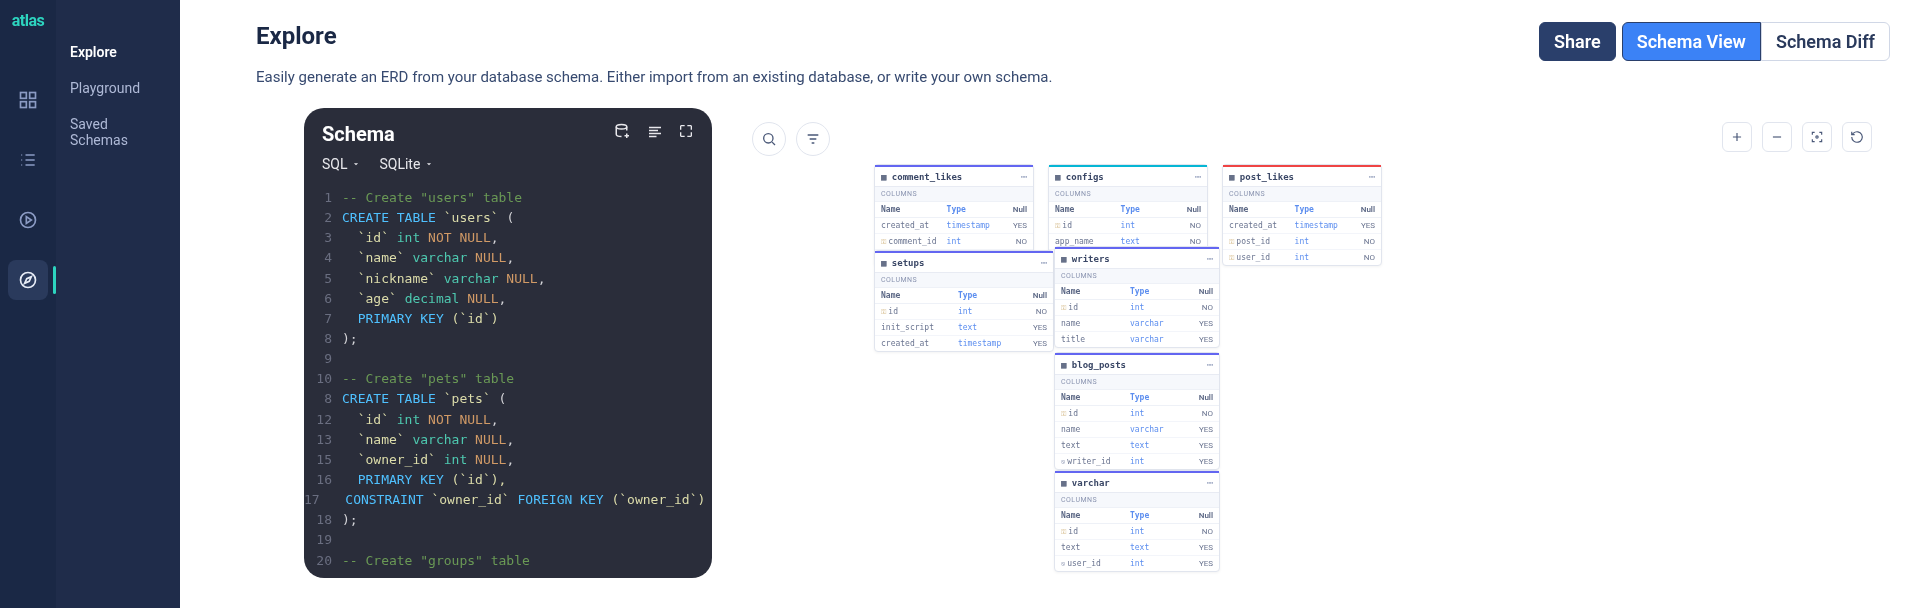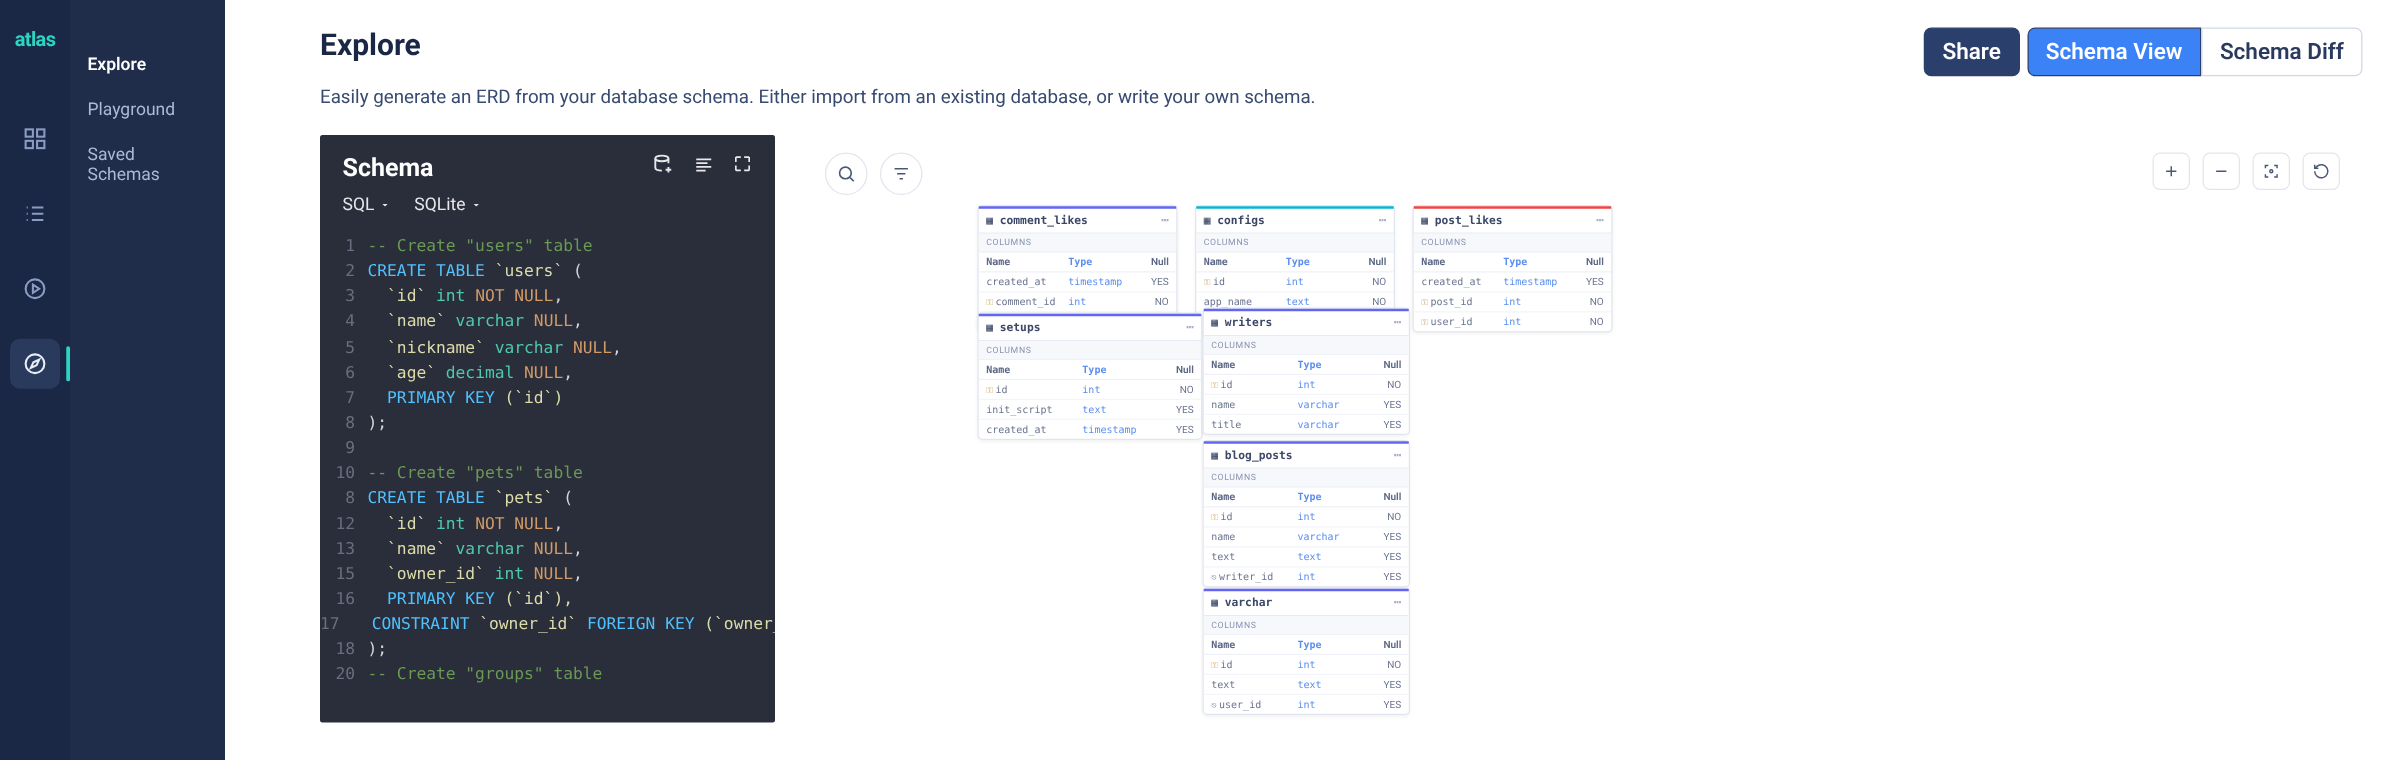--- a/index.html
+++ b/index.html
@@ -1,19 +1,19 @@
 <!DOCTYPE html>
 <html><head>
 <meta charset="utf-8">
 <style>
 * { margin: 0; padding: 0; box-sizing: border-box; }
 body { font-family: -apple-system, BlinkMacSystemFont, "Segoe UI", Roboto, sans-serif; background: #fff; width: 1920px; height: 608px; overflow: hidden; display: flex; }
 
 
-.rail { width: 56px; background: #1a2845; height: 100%; display: flex; flex-direction: column; align-items: center; padding-top: 12px; gap: 20px; }
+.rail { width: 56px; background: #1a2845; height: 100%; display: flex; flex-direction: column; align-items: center; padding-top: 1px; gap: 20px; }
 .rail-logo { color: #2dd4bf; font-weight: 700; font-size: 16px; letter-spacing: -0.5px; padding: 10px 0 30px 0; }
 .rail-icon { width: 40px; height: 40px; display: flex; align-items: center; justify-content: center; color: #8b9bc4; border-radius: 8px; cursor: pointer; }
 .rail-icon.active { background: #2a3a5c; color: #e8edf7; position: relative; }
 .rail-icon.active::after { content:""; position:absolute; right:-8px; top:6px; bottom:6px; width:3px; background:#2dd4bf; border-radius:2px; }
 .rail-icon svg { width: 20px; height: 20px; }
 
 
 .sidebar { width: 124px; background: #1f2c4a; height: 100%; padding: 34px 0 0 0; }
 .sidebar-item { padding: 10px 14px; color: #aeb9d6; font-size: 14px; cursor: pointer; }
 .sidebar-item.active { color: #fff; font-weight: 600; }
@@ -26,21 +26,21 @@
 .tabs { display: flex; gap: 0; }
 .tab { padding: 8px 14px; font-size: 18px; font-weight: 600; border: 1px solid #d0d7e6; background: #fff; color: #2a3a5c; cursor: pointer; }
 .tab.primary { background: #2a3f6b; color: #fff; border-color: #2a3f6b; border-radius: 6px; margin-right: 6px; }
 .tab.active { background: #3b82f6; color: #fff; border-color: #2a3f6b; }
 .tab:nth-child(2) { border-radius: 6px 0 0 6px; }
 .tab:nth-child(3) { border-radius: 0 6px 6px 0; }
 
 .workspace { display: flex; gap: 22px; height: 470px; }
 
 
-.editor { width: 364px; background: #2a2d3a; border-radius: 2px; overflow: hidden; display: flex; flex-direction: column; }
+.editor { width: 408px; background: #2a2d3a; border-radius: 20px; overflow: hidden; display: flex; flex-direction: column; margin-left: 48px; }
 .editor-hdr { padding: 14px 18px 0 18px; display: flex; justify-content: space-between; align-items: center; }
 .editor-title { color: #fff; font-size: 20px; font-weight: 700; }
 .editor-tools { display: flex; gap: 14px; color: #e8e8ec; }
 .editor-tools span { cursor: pointer; }
 .editor-selectors { padding: 10px 18px 12px 18px; display: flex; gap: 18px; color: #e8e8ec; font-size: 14px; }
 .editor-sel { display: flex; align-items: center; gap: 4px; cursor: pointer; }
 .code { flex: 1; font-family: "Menlo", "Consolas", monospace; font-size: 13px; line-height: 1.55; padding: 4px 0 0 0; overflow: hidden; }
 .code-line { display: flex; }
 .gutter { width: 38px; text-align: right; padding-right: 10px; color: #6a6e80; user-select: none; }
 .code-text { white-space: pre; color: #d4d4d8; }
@@ -225,20 +225,24 @@
           </div>
           <div class="code-line">
             <span class="gutter">17</span>
             <span class="code-text"><span class="tok-keyword">  CONSTRAINT</span><span class="tok-ident"> `owner_id` </span><span class="tok-keyword">FOREIGN KEY</span><span class="tok-ident"> (`owner_id`) </span><span class="tok-keyword">R</span></span>
           </div>
           <div class="code-line">
             <span class="gutter">18</span>
             <span class="code-text"><span class="tok-punct">);</span></span>
           </div>
           <div class="code-line">
+            <span class="gutter">19</span>
+            <span class="code-text"><span class="tok-punct"></span></span>
+          </div>
+          <div class="code-line">
             <span class="gutter">20</span>
             <span class="code-text"><span class="tok-comment">-- Create "groups" table</span></span>
           </div>
         </div>
     </div>
 
     <div class="erd">
       <div class="erd-toolbar-left">
         <div class="erd-btn">
             <svg width="16" height="16" viewBox="0 0 24 24" fill="none" stroke="currentColor" stroke-width="2">

